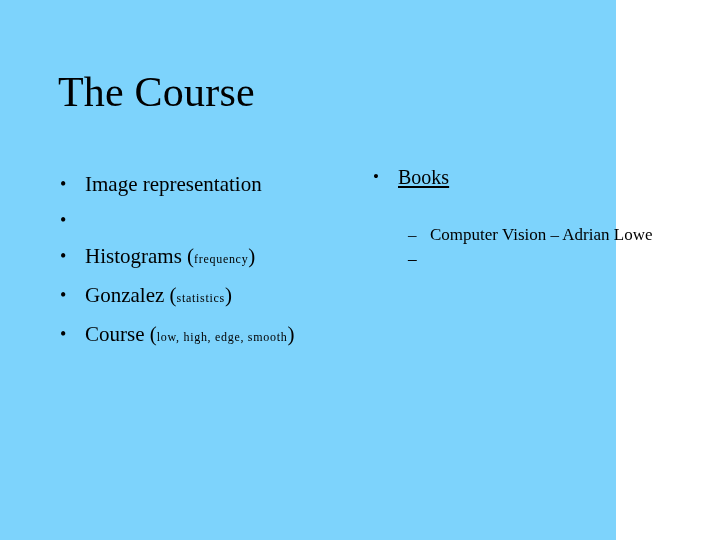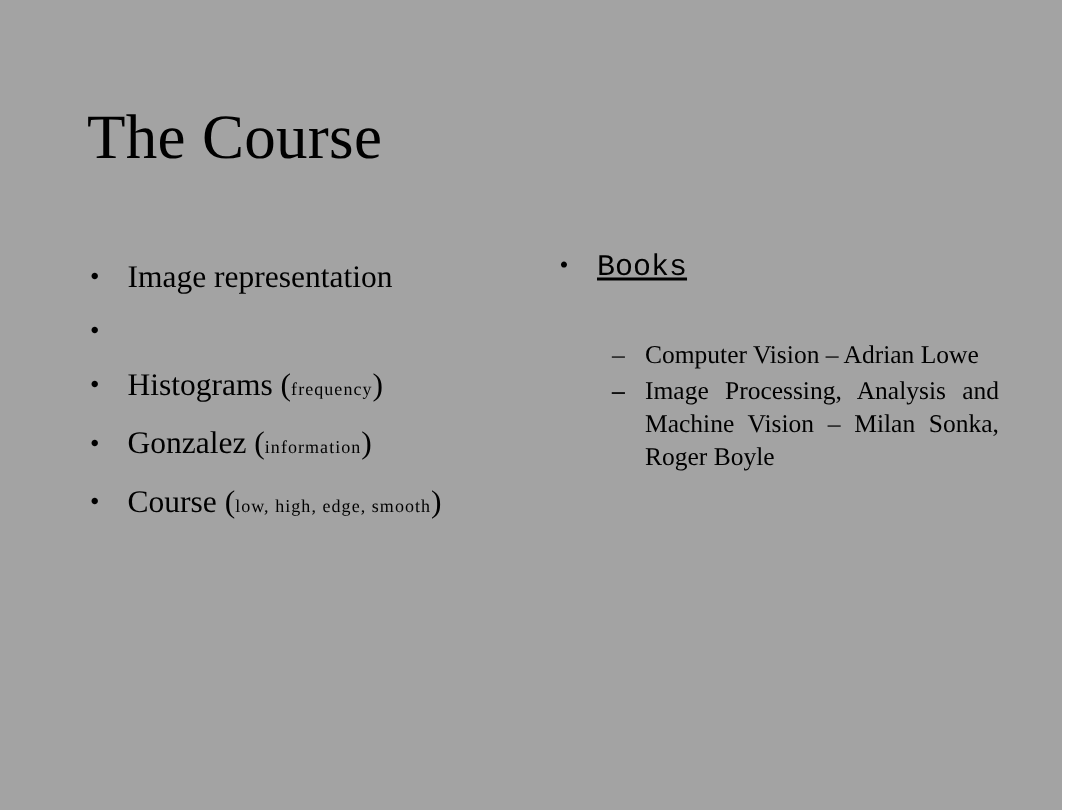--- a/index.html
+++ b/index.html
@@ -12,23 +12,23 @@
     height: 540px;
     overflow: hidden;
     font-family: "Liberation Serif", "DejaVu Serif", serif;
     color: #000000;
     position: relative;
   }
 
   #slide {
     position: absolute;
     left: 0; top: 0;
-    width: 708px;
+    width: 616px;
     height: 540px;
-    background: #a3a3a3;
+    background: #7dd3fc;
   }
 
   
   #slide-title {
     position: absolute;
     left: 58px;
     top: 68px;
     width: 610px;
     font-size: 42px;
     line-height: 48px;
@@ -77,21 +77,20 @@
   }
   .annot-inner {
     font-size: 12px;
     letter-spacing: 0.7px;
     font-family: Liberation Serif, serif;
   }
 
   .underlined {
     text-decoration: underline;
     text-underline-offset: 2px;
-    font-family: Liberation Mono, monospace;
   }
 
   
   #right-column .bullet-item {
     padding-left: 32px;
     font-size: 20px;
     line-height: 30px;
     min-height: 30px;
   }
   #right-column .bullet-item > .bullet-mark {
@@ -148,21 +147,21 @@
       <span class="bullet-mark">•</span>
     </div>
 
     <div class="bullet-item">
       <span class="bullet-mark">•</span>
       <span class="bullet-text">Histograms</span><span class="annot-paren"> (</span><span class="annot-inner">frequency</span><span class="annot-paren">)</span>
     </div>
 
     <div class="bullet-item">
       <span class="bullet-mark">•</span>
-      <span class="bullet-text">Gonzalez</span><span class="annot-paren"> (</span><span class="annot-inner">information</span><span class="annot-paren">)</span>
+      <span class="bullet-text">Gonzalez</span><span class="annot-paren"> (</span><span class="annot-inner">statistics</span><span class="annot-paren">)</span>
     </div>
 
     <div class="bullet-item">
       <span class="bullet-mark">•</span>
       <span class="bullet-text">Course</span><span class="annot-paren"> (</span><span class="annot-inner">low, high, edge, smooth</span><span class="annot-paren">)</span>
     </div>
 
   </div>
 
   <div id="right-column" class="column">
@@ -178,20 +177,19 @@
         <span class="dash-mark">–</span>
         <span class="sub-bullet-text">Computer Vision –    Adrian Lowe</span>
       </div>
 
       <div class="sub-bullet-item">
         <span class="dash-mark">–</span>
       </div>
 
       <div class="sub-bullet-item">
         <span class="dash-mark">–</span>
-        <span class="sub-bullet-text">Image Processing, Analysis and Machine Vision – Milan Sonka, Roger Boyle</span>
       </div>
 
     </div>
 
   </div>
 
 </div>
 
 </body></html>

